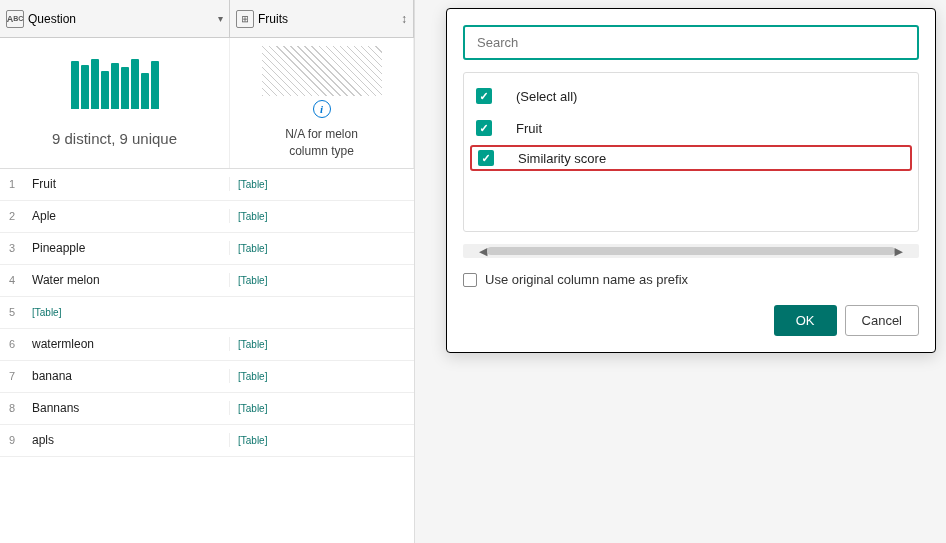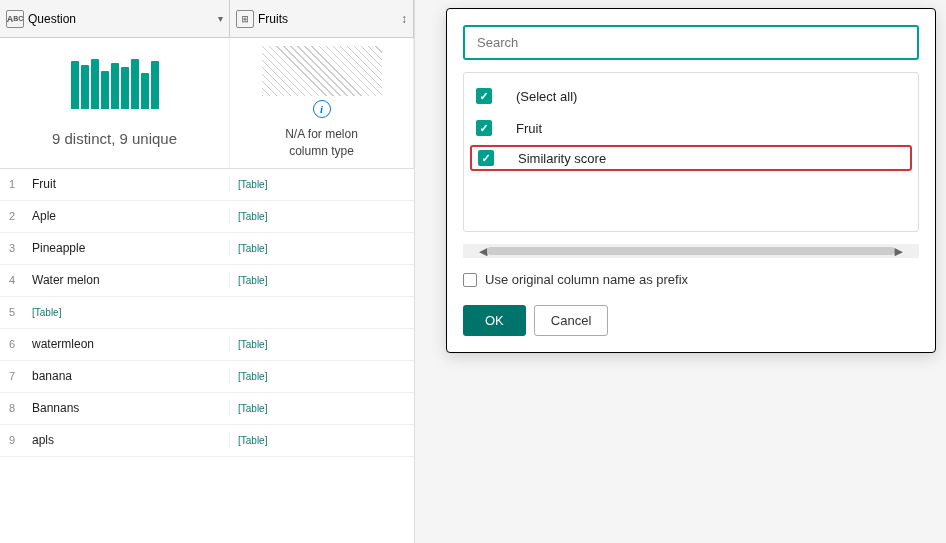--- a/index.html
+++ b/index.html
@@ -299,20 +299,21 @@
     }
 
     .prefix-label {
       font-size: 13px;
       color: #333;
     }
 
     
     .footer-buttons {
       display: flex;
+      justify-content: flex-end;
       gap: 8px;
       padding-top: 4px;
     }
 
     .btn-ok {
       background: #00736b;
       color: #fff;
       border: none;
       border-radius: 3px;
       padding: 7px 22px;

